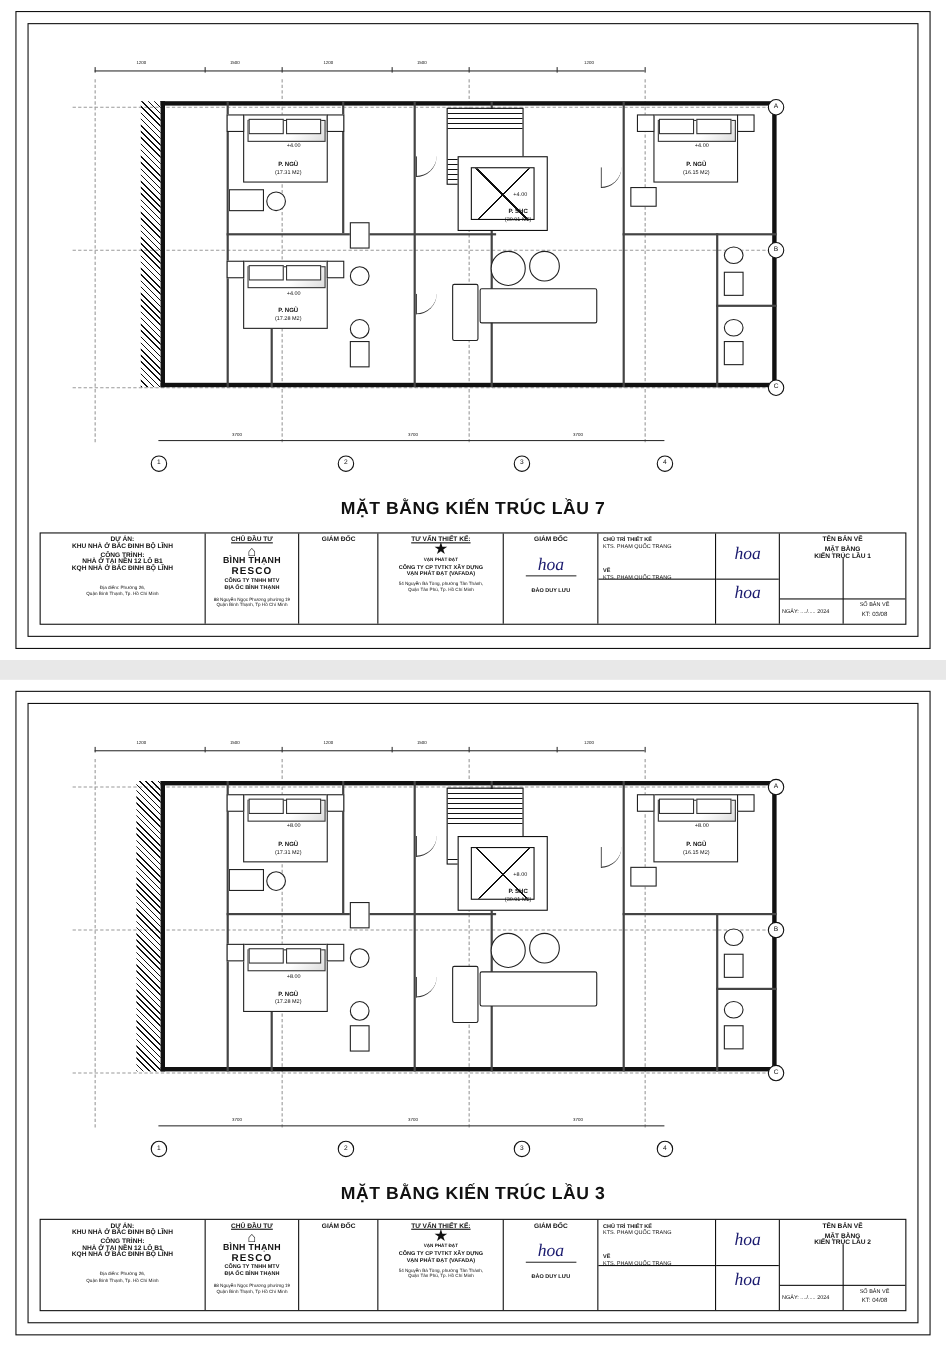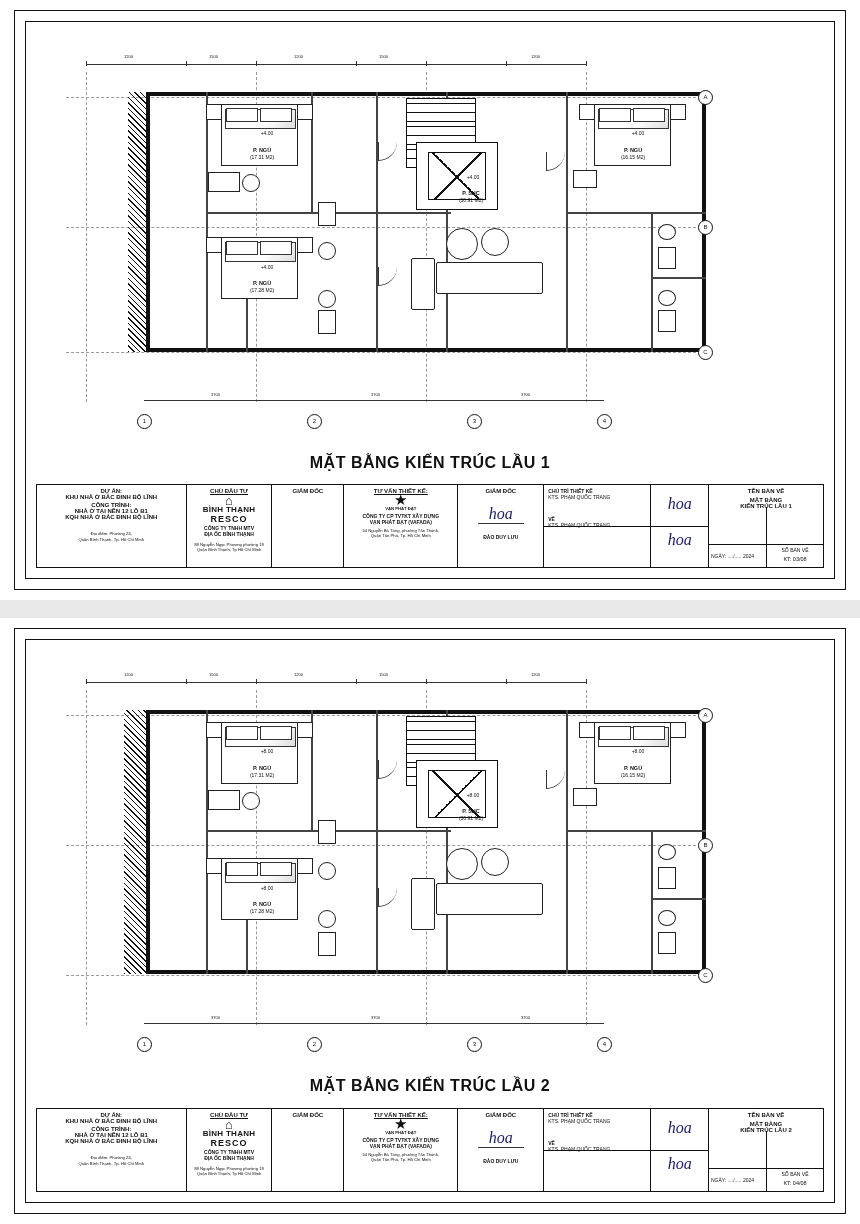--- a/index.html
+++ b/index.html
@@ -177,21 +177,21 @@
         <div class="axis-circle" style="left:111px;top:392px;">1</div>
         <div class="axis-circle" style="left:281px;top:392px;">2</div>
         <div class="axis-circle" style="left:441px;top:392px;">3</div>
         <div class="axis-circle" style="left:571px;top:392px;">4</div>
 
         <div class="dimline" style="left:118px;top:378px;width:460px;"></div>
         <div class="dim" style="left:185px;top:370px;">3700</div>
         <div class="dim" style="left:345px;top:370px;">3700</div>
         <div class="dim" style="left:495px;top:370px;">3700</div>
 
-        <div class="plan-title" style="top:432px;">MẶT BẰNG KIẾN TRÚC LẦU 1</div>
+        <div class="plan-title" style="top:432px;">MẶT BẰNG KIẾN TRÚC LẦU 7</div>
       </div>
 
       <div class="tblock">
         <div class="tcell" style="width:21%;">
           <div class="ctr b">DỰ ÁN:</div>
           <div class="ctr b">KHU NHÀ Ở BẮC ĐINH BỘ LĨNH</div>
           <div class="ctr b" style="margin-top:2px;">CÔNG TRÌNH:</div>
           <div class="ctr b">NHÀ Ở TẠI NỀN 12 LÔ B1</div>
           <div class="ctr b">KQH NHÀ Ở BẮC ĐINH BỘ LĨNH</div>
           <div class="ctr xsmall" style="margin-top:11px;">Địa điểm: Phường 26,</div>
@@ -372,21 +372,21 @@
         <div class="axis-circle" style="left:111px;top:397px;">1</div>
         <div class="axis-circle" style="left:281px;top:397px;">2</div>
         <div class="axis-circle" style="left:441px;top:397px;">3</div>
         <div class="axis-circle" style="left:571px;top:397px;">4</div>
 
         <div class="dimline" style="left:118px;top:383px;width:460px;"></div>
         <div class="dim" style="left:185px;top:375px;">3700</div>
         <div class="dim" style="left:345px;top:375px;">3700</div>
         <div class="dim" style="left:495px;top:375px;">3700</div>
 
-        <div class="plan-title" style="top:437px;">MẶT BẰNG KIẾN TRÚC LẦU 2</div>
+        <div class="plan-title" style="top:437px;">MẶT BẰNG KIẾN TRÚC LẦU 3</div>
       </div>
 
       <div class="tblock">
         <div class="tcell" style="width:21%;">
           <div class="ctr b">DỰ ÁN:</div>
           <div class="ctr b">KHU NHÀ Ở BẮC ĐINH BỘ LĨNH</div>
           <div class="ctr b" style="margin-top:2px;">CÔNG TRÌNH:</div>
           <div class="ctr b">NHÀ Ở TẠI NỀN 12 LÔ B1</div>
           <div class="ctr b">KQH NHÀ Ở BẮC ĐINH BỘ LĨNH</div>
           <div class="ctr xsmall" style="margin-top:11px;">Địa điểm: Phường 26,</div>

